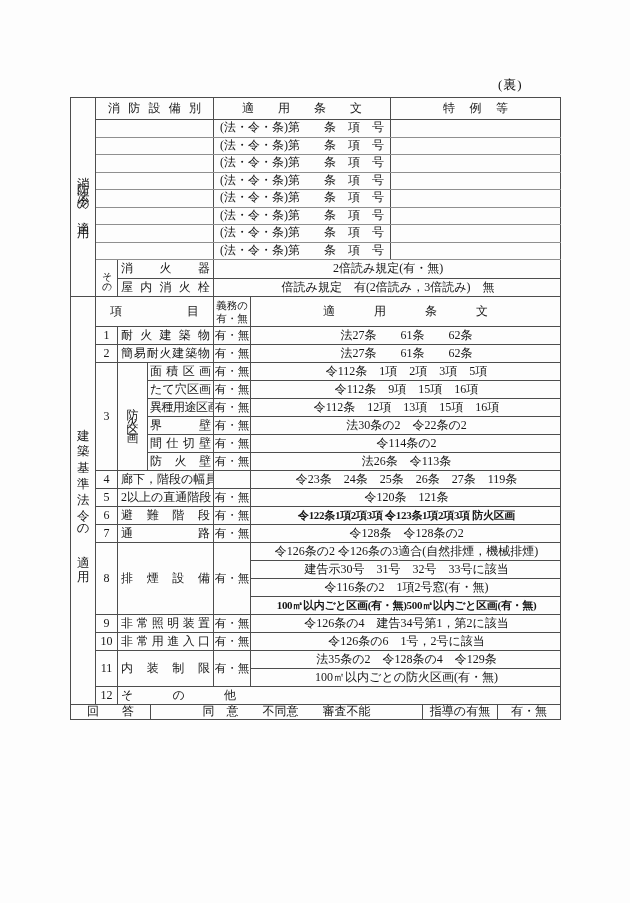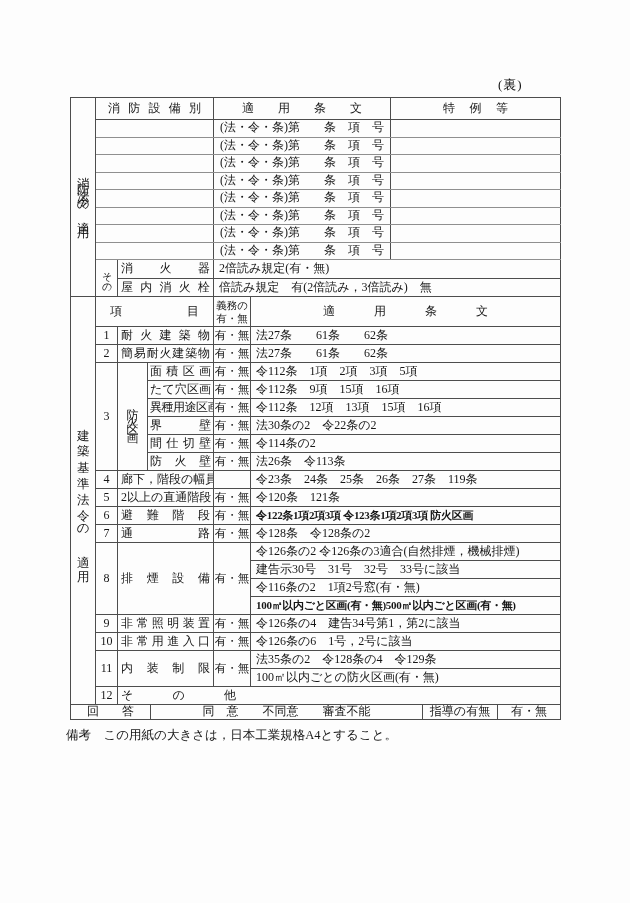--- a/index.html
+++ b/index.html
@@ -27,21 +27,21 @@
   .pad12{padding:0 12px;}
   .pad14{padding:0 14px;}
   .pad16{padding:0 16px;}
   .pad28{padding:0 28px;}
   .pad52{padding:0 52px;}
   .pad72{padding:0 72px;}
   .ctr{text-align:center;}
   .no{text-align:center;padding:0 1px;}
   .duty{text-align:center;font-size:11.5px;padding:0;}
   .dutyh{text-align:center;font-size:10.5px;padding:0;line-height:13px;font-family:Liberation Serif, serif;}
-  .art{text-align:left;padding-left:5px;}
+  .art{text-align:center;padding-left:5px;}
   .tight{font-size:11px;letter-spacing:-0.3px;font-weight:bold;}
   .sub{font-size:12px;padding:0 2px;}
   .subtight{letter-spacing:-0.5px;}
   .lawtxt{padding-left:6px;}
   
   .vcell{text-align:center;vertical-align:middle;padding:0;}
   .v{display:inline-block;writing-mode:vertical-rl;text-orientation:upright;line-height:1;}
   .v-fire{letter-spacing:6px;font-size:12.5px;}
   .v-bldg{letter-spacing:16px;font-size:12.5px;}
   .v-grp{letter-spacing:8px;font-size:12px;}
@@ -277,15 +277,14 @@
       <tbody>
           <tr class="ans">
         <td class="jl pad16">回答</td>
         <td class="ctr">同　意　　不同意　　審査不能</td>
         <td class="ctr">指導の有無</td>
         <td class="ctr">有・無</td>
       </tr>
     </tbody>
       </table>
 
-    <div class="note">備考　この用紙の大きさは，日本工業規格A4とすること。</div>
   </div>
 </div>
 
 </body></html>

